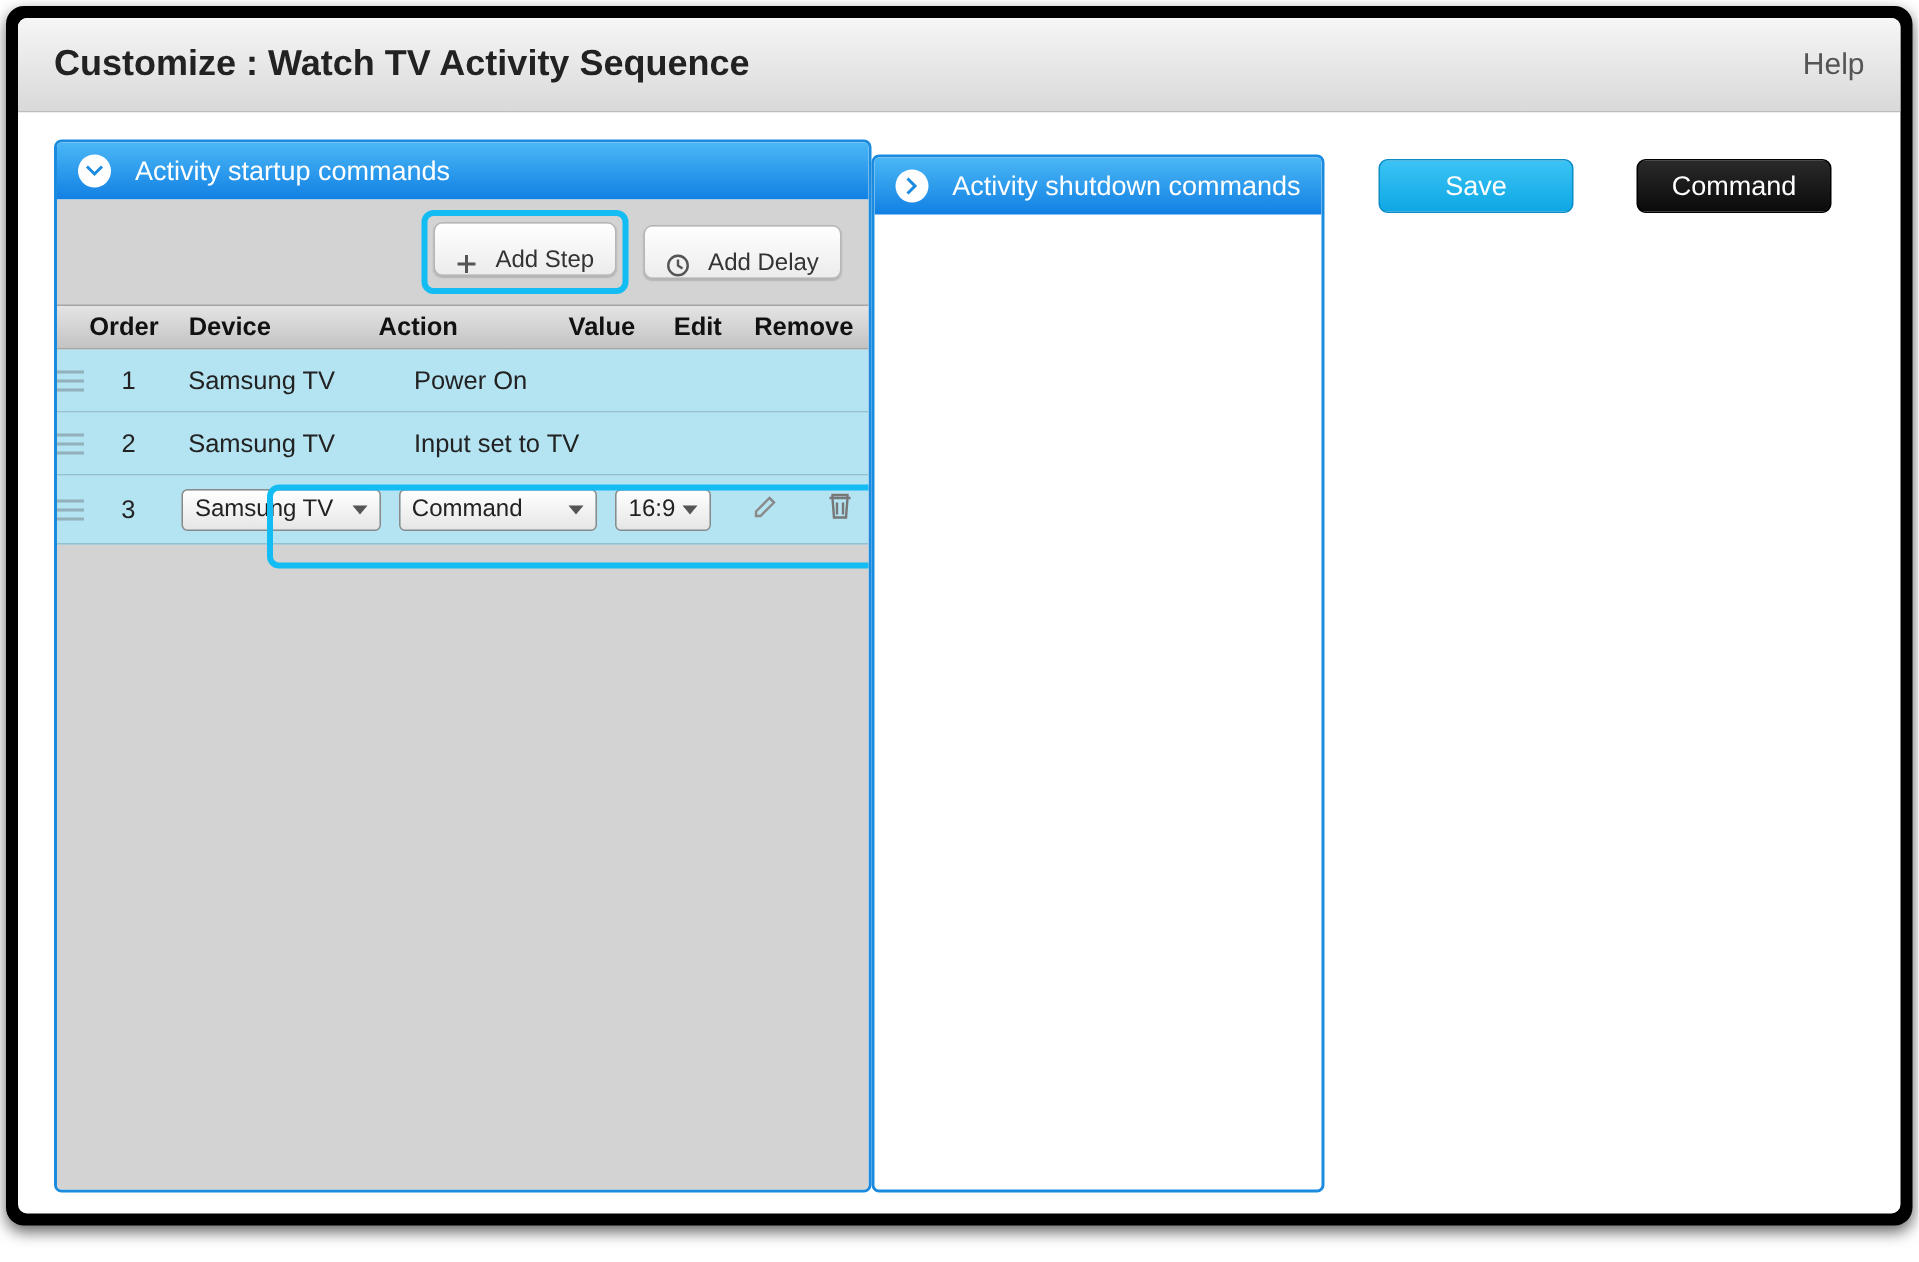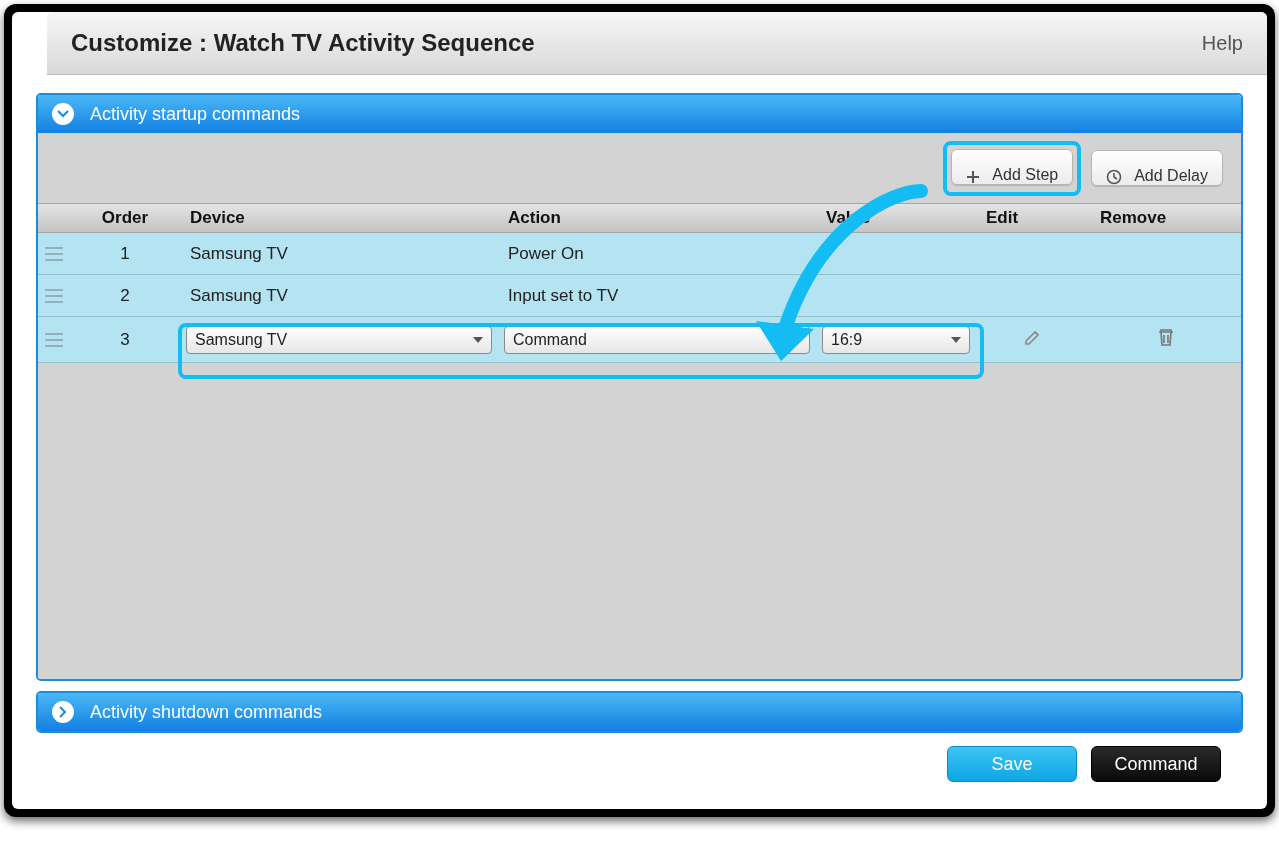--- a/index.html
+++ b/index.html
@@ -1,23 +1,23 @@
 <!DOCTYPE html>
 <html><head>
 <meta charset="utf-8">
 <style>
   * { box-sizing: border-box; }
   html, body { margin:0; padding:0; font-family: Arial, Helvetica, sans-serif; background:#fff; }
   .stage { width:1279px; height:841px; position:relative; background:#fff; }
   .outer-frame { position:absolute; left:4px; top:4px; width:1271px; height:813px; background:#000; border-radius:12px; padding:8px; box-shadow:0 4px 10px rgba(0,0,0,.6); }
   .inner { width:100%; height:100%; background:#fff; border-radius:6px; display:flex; flex-direction:column; }
-  .titlebar { height:63px; background:linear-gradient(#f6f6f6,#d9d9d9); border-bottom:1px solid #bdbdbd; border-radius:6px 6px 0 0; display:flex; align-items:center; padding:0 24px;margin-left:35px; }
+  .titlebar { height:63px; background:linear-gradient(#f6f6f6,#d9d9d9); border-bottom:1px solid #bdbdbd; border-radius:6px 6px 0 0; display:flex; align-items:center; padding:0 24px; }
   .titlebar .title { font-size:24px; font-weight:bold; color:#222; flex:1; }
   .titlebar .help { font-size:20px; color:#555; cursor:pointer; }
-  .body { flex:1; padding:18px 24px 14px 24px; display:flex; flex-direction:column;border-radius:21px; }
+  .body { flex:1; padding:18px 24px 14px 24px; display:flex; flex-direction:row;border-radius:21px; }
   .panel { border:2px solid #1b8be0; border-radius:5px; overflow:hidden; display:flex; flex-direction:column; }
   .panel + .panel { margin-top:10px; }
   .panel.startup { flex:1; }
   .panel-header { height:38px; background:linear-gradient(#4bb7f6,#1180e3); color:#fff; display:flex; align-items:center; padding:0 14px; font-size:18px; }
   .chev-btn { width:22px; height:22px; border-radius:11px; background:#fff; margin-right:16px; display:flex; align-items:center; justify-content:center; cursor:pointer; }
   .panel-body { flex:1; background:#d3d3d3; display:flex; flex-direction:column; }
   .toolbar { height:70px; display:flex; align-items:center; justify-content:flex-end; padding:0 18px; }
   .tool-btn { height:36px; background:linear-gradient(#fff,#ececec); border:1px solid #b6b6b6; border-radius:6px; display:inline-flex; align-items:flex-end; padding:0 14px; font-size:16px; color:#333; cursor:pointer; margin-left:10px; box-shadow:0 1px 1px rgba(0,0,0,.15); }
   .tool-btn .ico { margin-right:12px; display:inline-flex; }
   .highlight-box { border:4px solid #13bdf3; border-radius:8px; padding:4px; margin-left:6px; }
@@ -32,21 +32,21 @@
   .c-remove{ flex:1;}
   .row { height:42px; display:flex; background:#b4e3f2; border-bottom:1px solid #94bfcc; font-size:17px; color:#222; }
   .row .col{ font-weight:normal;}
   .row.selected{ background:#b4e3f2;}
   .drag-lines { width:18px; height:14px; display:flex; flex-direction:column; justify-content:space-between; opacity:.35; }
   .drag-lines span{ height:2px; background:#555; }
   .sel { height:28px; width:100%; background:linear-gradient(#fff,#e6e6e6); border:1px solid #8a8a8a; border-radius:4px; display:flex; align-items:center; padding:0 8px; font-size:16px; color:#222; cursor:pointer; position:relative; }
   .sel .caret{ margin-left:auto; width:0; height:0; border-left:5px solid transparent; border-right:5px solid transparent; border-top:6px solid #555; }
   .row3-highlight { position:absolute; border:4px solid #13bdf3; border-radius:8px; pointer-events:none; }
   .fillrest { flex:1; background:#d3d3d3; }
-  .footer { height:62px; display:flex; align-items:center; justify-content:flex-end; padding:0 22px; }
+  .footer { height:62px; display:flex; align-items:center; justify-content:flex-end; padding:0 22px;gap:28px; }
   .btn { height:36px; min-width:130px; border-radius:6px; font-size:18px; display:inline-flex; align-items:center; justify-content:center; cursor:pointer; margin-left:14px; }
   .btn-save { background:linear-gradient(#3cc3f4,#0da7e5); color:#fff; border:1px solid #0a8cc4; }
   .btn-cancel { background:linear-gradient(#2a2a2a,#0a0a0a); color:#fff; border:1px solid #000; }
   
   .arrow-wrap{ position:absolute; pointer-events:none; }
   .icon-btn { color:#7b7b7b; cursor:pointer; }
 </style>
 </head>
 <body>
 

